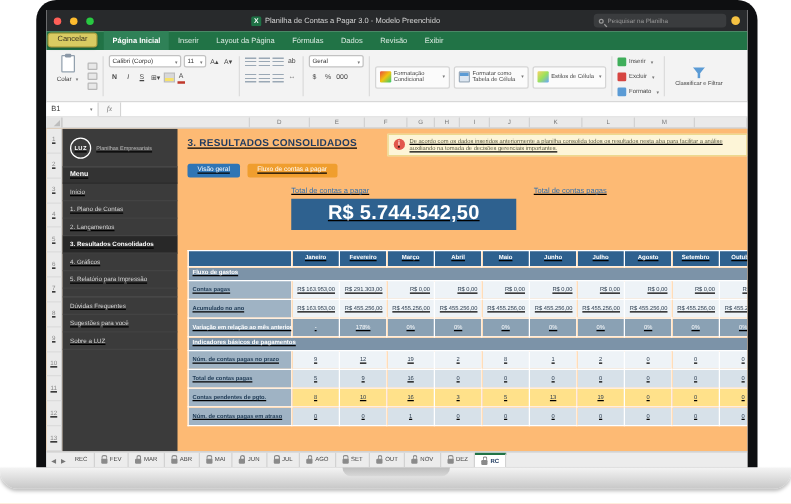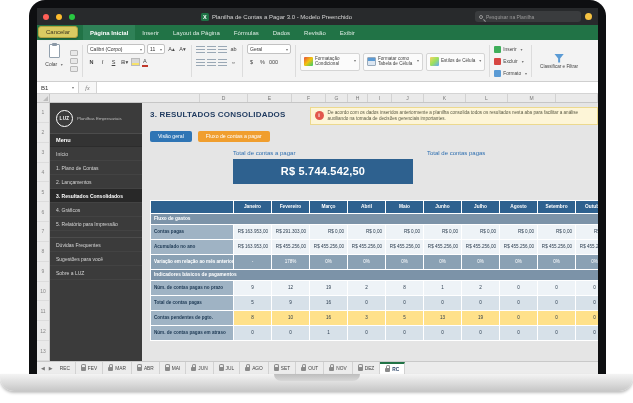--- a/index.html
+++ b/index.html
@@ -86,21 +86,21 @@
   .finput { flex:1; background:#fff; }
 
   
   .colhead { height:9px; background:#eaeaea; border-bottom:1px solid #c6c6c6; display:flex; }
   .corner { width:13px; border-right:1px solid #c6c6c6; position:relative; background:#e4e4e4; flex:none; }
   .corner::after { content:''; position:absolute; right:1px; bottom:1px; border-left:5px solid transparent; border-bottom:5px solid #bdbdbd; }
   #col-letters { display:flex; flex:1; }
   .chd { border-right:1px solid #d2d2d2; font-size:5px; color:#777; display:flex; align-items:center; justify-content:center; flex:none; }
 
   
-  .content { height:258px; display:flex; background:#e5e5e5; overflow:hidden; }
+  .content { height:258px; display:flex; background:#fdba74; overflow:hidden;text-decoration:underline; }
   .rowgut { width:13px; background:#eaeaea; border-right:1px solid #c6c6c6; display:flex; flex-direction:column; flex:none; }
   .rnum { flex:1; font-size:5px; color:#888; display:flex; align-items:center; justify-content:center; border-bottom:1px solid #dcdcdc; }
 
   .sidebar { width:92px; background:#3b3b3b; color:#ddd; display:flex; flex-direction:column; overflow:hidden; flex:none; }
   .logo-row { display:flex; align-items:center; gap:4px; padding:7px 6px 6px; }
   .logo-circle { width:17px; height:17px; border:1px solid #fff; border-radius:50%; display:flex; align-items:center;
                  justify-content:center; font-size:4.6px; font-weight:bold; color:#fff; flex:none; letter-spacing:.3px; }
   .logo-sub { font-size:4.4px; color:#bdbdbd; line-height:1.25; }
   .menu-title { font-size:5.6px; font-weight:bold; color:#fff; padding:3px 6px; background:#333;
                 border-top:1px solid #4c4c4c; border-bottom:1px solid #2c2c2c; }
@@ -114,21 +114,21 @@
   .note { flex:1; background:#fdf5d7; border:1px solid #ecd98e; display:flex; gap:4px; align-items:center;
           padding:2px 4px; margin-left:14px; font-size:4.6px; color:#5a5a44; line-height:1.3; }
   .noteicon { width:9px; height:9px; background:#e2574c; color:#fff; border-radius:50%; font-size:5.5px; font-weight:bold;
               display:flex; align-items:center; justify-content:center; flex:none; }
   .btnrow { display:flex; gap:6px; margin-top:6px; }
   .btn { border:none; color:#fff; font-size:5.2px; padding:2.5px 8px; border-radius:2px; font-family:inherit; }
   .btn.blue{background:#2f75b5}.btn.orange{background:#f09e2e}
   .kpis { display:flex; gap:14px; margin:8px 0 0 83px; }
   .kpi { width:180px; flex:none; }
   .kpi-label { font-size:6px; color:#2f6fb0; margin-bottom:3px; }
-  .kpi-box { height:25px; background:#2e618f; color:#fff; font-weight:bold; font-size:11px;
+  .kpi-box { height:25px; background:#2e618f; color:#fff; font-weight:bold; font-size:16px;
              display:flex; align-items:center; justify-content:center; letter-spacing:.2px; }
 
   .dtable { border-collapse:collapse; table-layout:fixed; width:463px; margin-top:16px; }
   .dtable th, .dtable td { border:1px solid #fff; overflow:hidden; white-space:nowrap; }
   .dtable thead th { background:#2e618f; color:#fff; font-size:4.8px; font-weight:bold; height:13px; text-align:center; }
   th.lblcol { width:83px; }
   th.mcol { width:38px; }
   .section-cell { background:#7c93a8; color:#fff; font-weight:bold; font-size:4.8px; height:11px; padding-left:3px; text-align:left; }
   .lblcell { background:#9fb3c4; color:#1d3954; font-weight:bold; font-size:4.6px; padding:1px 2px 1px 3px;
              text-align:left; white-space:normal; line-height:1.15; height:15px; }

